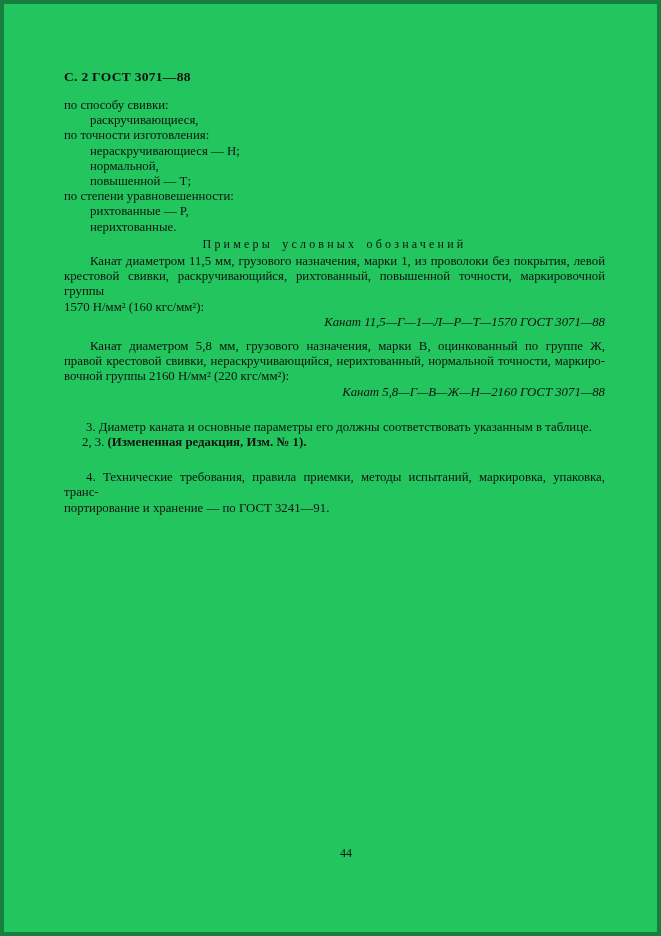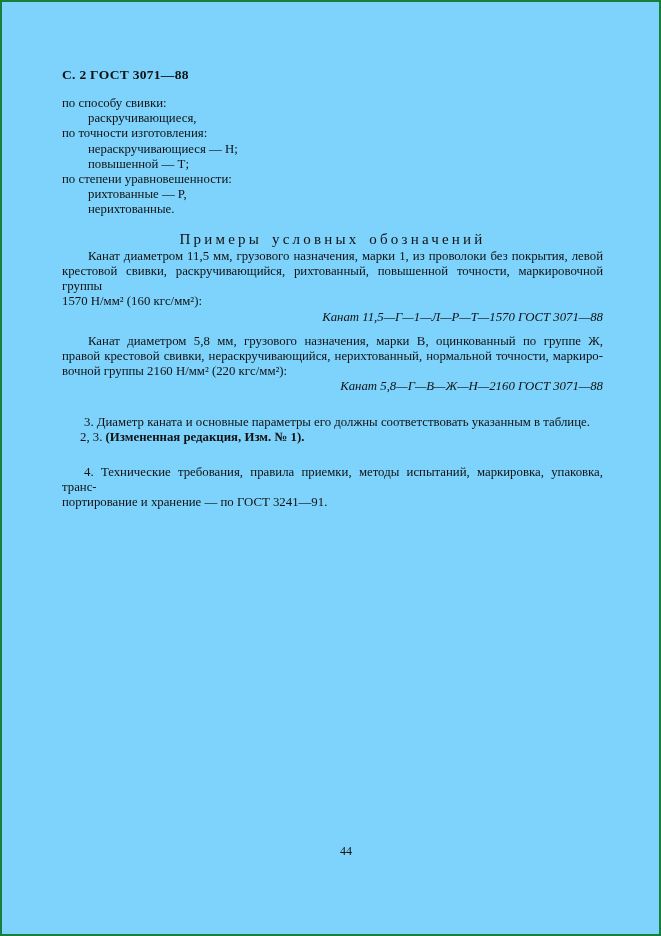--- a/index.html
+++ b/index.html
@@ -5,39 +5,39 @@
   * { margin: 0; padding: 0; box-sizing: border-box; }
   html, body { background: #ffffff; }
   body {
     width: 661px; height: 936px; position: relative;
     font-family: "Liberation Serif", "DejaVu Serif", serif;
     color: #111111;
     overflow: hidden;
   }
   .page {
     position: absolute; inset: 0;
-    background: #7dd3fc;
-    border: 2px solid #15803d;
+    background: #22c55e;
+    border: 4px solid #15803d;
   }
   .running-head {
     position: absolute; left: 60px; top: 65px;
     font-size: 13.5px; font-weight: bold; letter-spacing: 0.3px;
     white-space: nowrap;
   }
   .content {
     position: absolute; left: 60px; top: 94px; width: 541px;
     font-size: 12.8px; line-height: 15.2px;
   }
   .line { white-space: nowrap; }
   .item { padding-left: 26px; }
   .examples-heading {
-    margin-top: 14px;
+    margin-top: 2px;
     text-align: center;
     font-weight: normal;
-    font-size: 15px;
+    font-size: 12px;
     letter-spacing: 3.2px;
     word-spacing: 3px;
     line-height: 15.2px;
   }
   .para { margin-top: 2px; }
   .jline { text-align: justify; text-align-last: justify; white-space: normal; }
   .first { text-indent: 26px; }
   .plain { text-align: left; }
   .designation {
     text-align: right;
@@ -59,20 +59,21 @@
 
   <div class="running-head">С. 2 ГОСТ 3071—88</div>
 
   <div class="content">
 
     <section>
       <div class="line">по способу свивки:</div>
       <div class="line item">раскручивающиеся,</div>
       <div class="line">по точности изготовления:</div>
       <div class="line item">нераскручивающиеся — Н;</div>
+      <div class="line item">нормальной,</div>
       <div class="line item">повышенной — Т;</div>
       <div class="line">по степени уравновешенности:</div>
       <div class="line item">рихтованные — Р,</div>
       <div class="line item">нерихтованные.</div>
     </section>
 
     <h2 class="examples-heading">Примеры условных обозначений</h2>
 
     <div class="para">
       <div class="jline first">Канат диаметром 11,5 мм, грузового назначения, марки 1, из проволоки без покрытия, левой</div>

